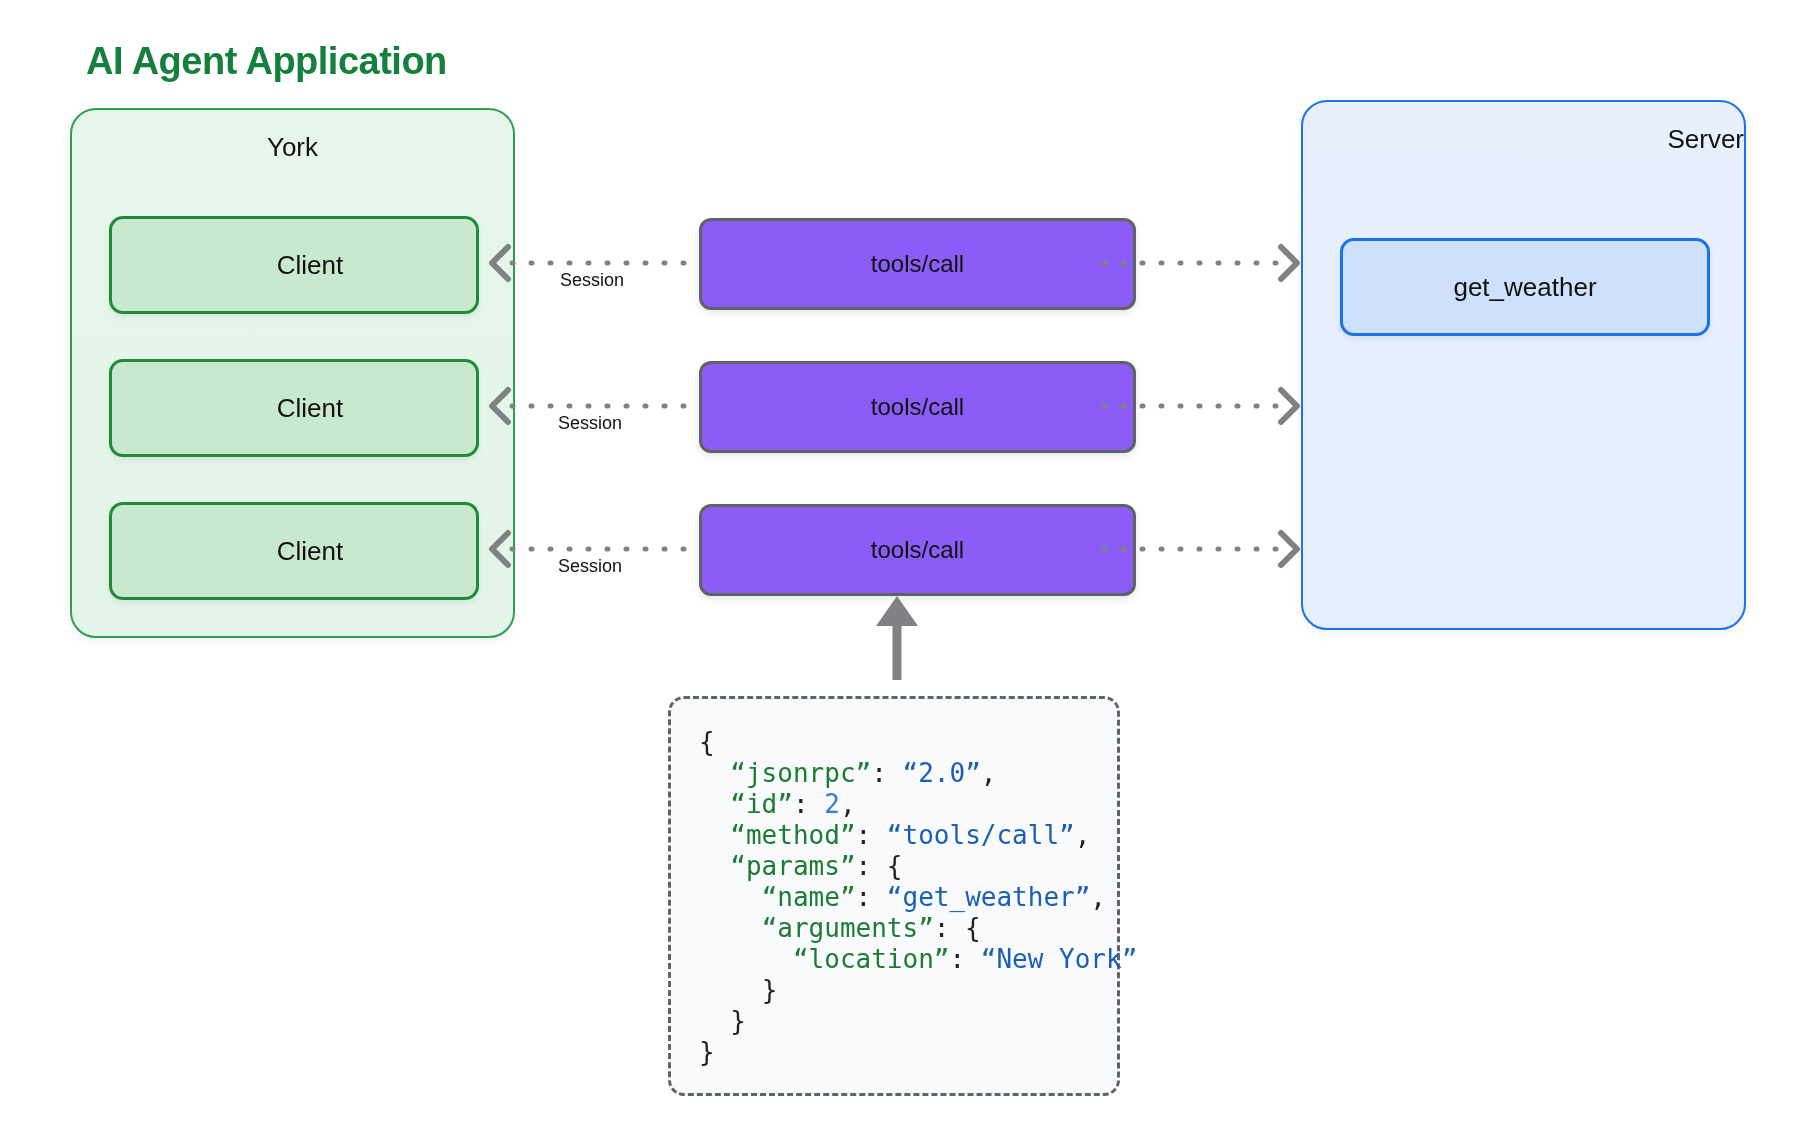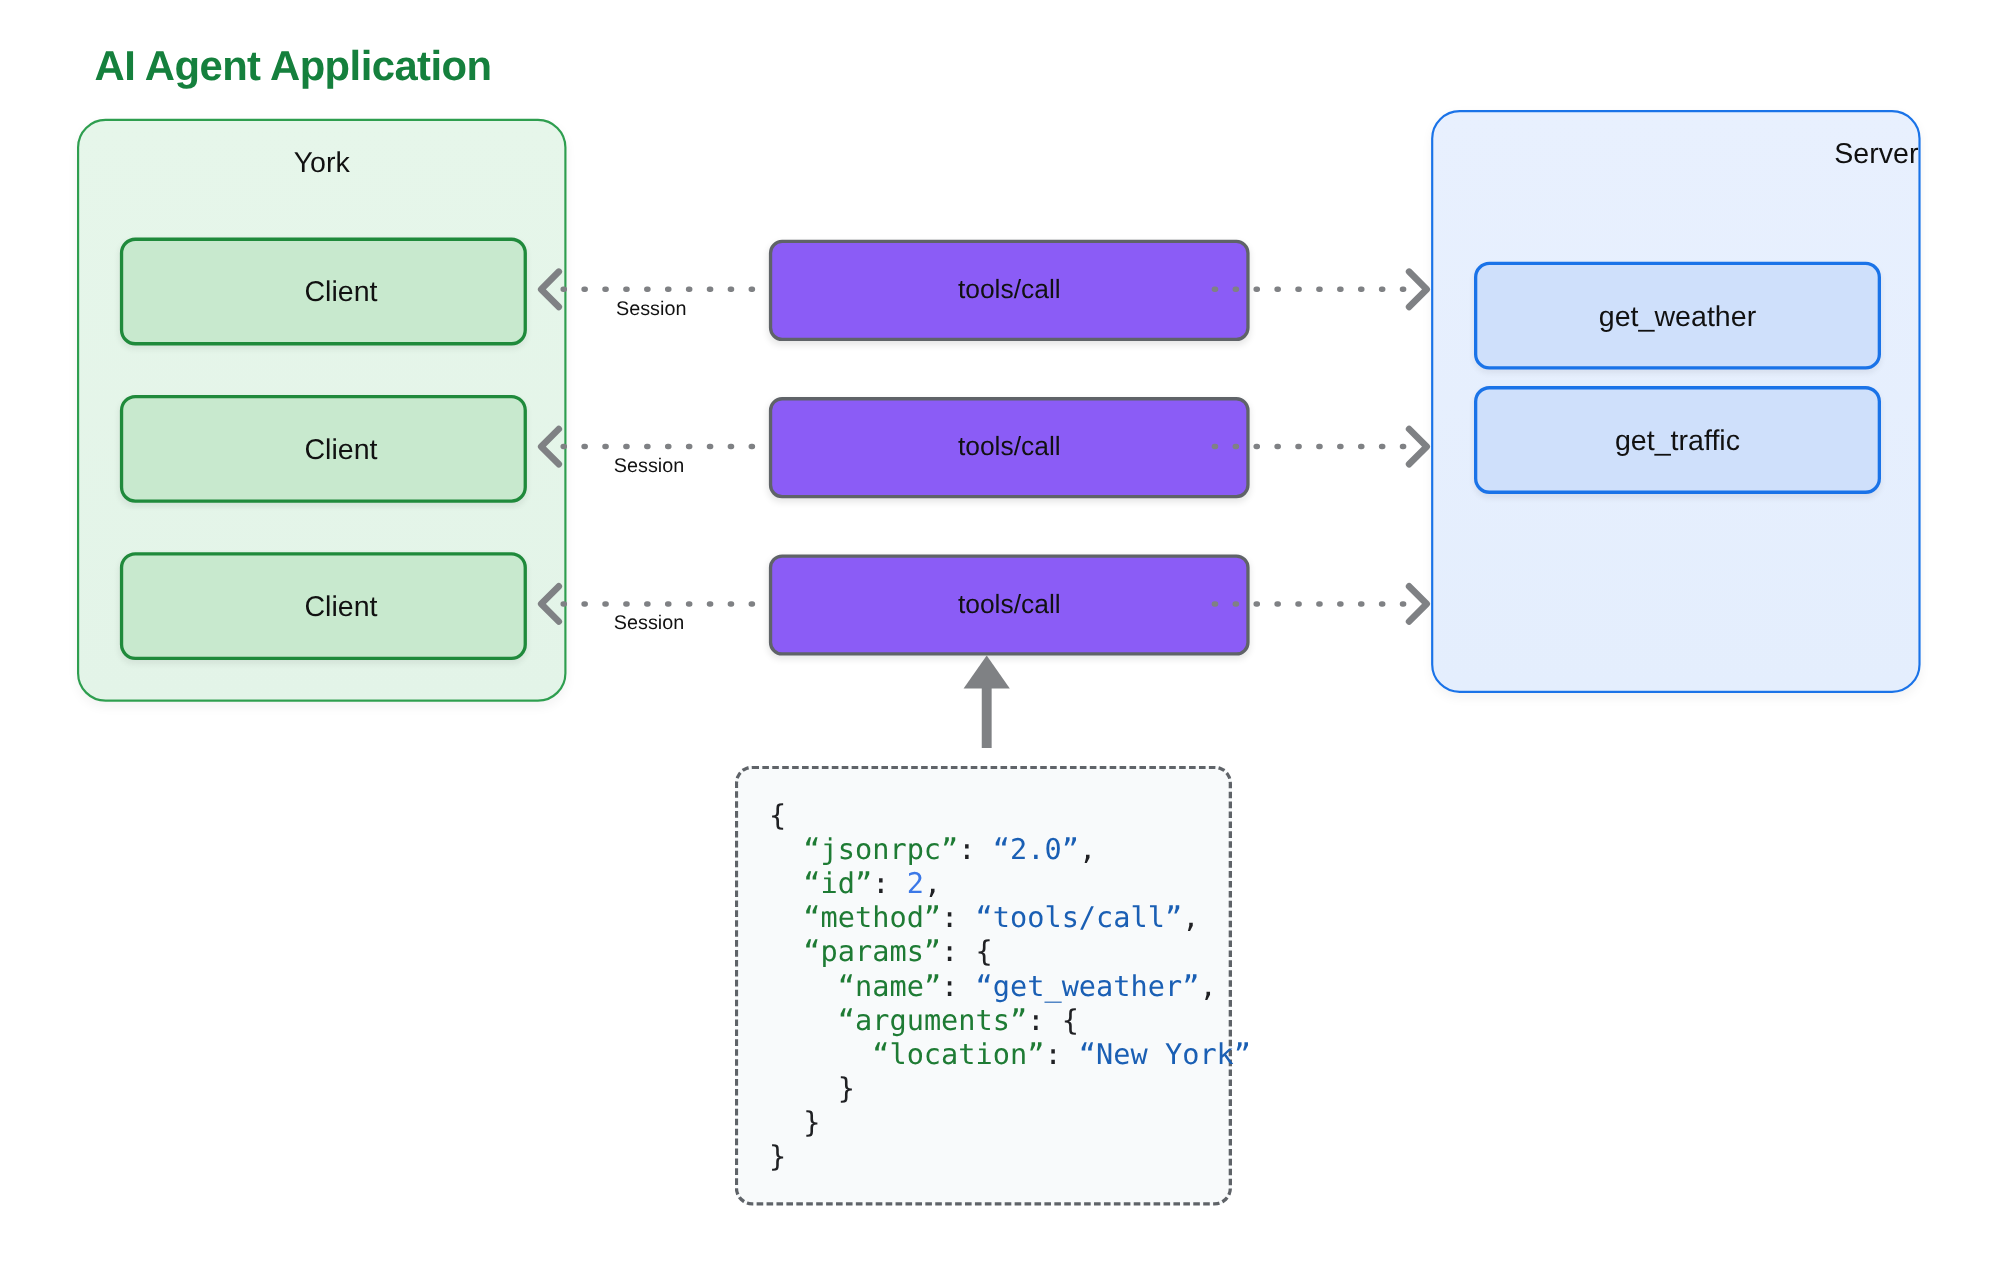--- a/index.html
+++ b/index.html
@@ -193,23 +193,20 @@
   </div>
   <div class="client-box" id="client-3">
     <span>Client</span>
   </div>
 </div>
 
 <div id="server-panel">
   <div id="server-label">Server</div>
   <div class="tool-box" id="tool-1">
     <span>get_weather</span>
-  </div>
-  <div class="tool-box" id="tool-2">
-    <span>get_traffic</span>
   </div>
 </div>
 
 <div class="toolscall-box" id="toolscall-1">
   <span>tools/call</span>
 </div>
 <div class="toolscall-box" id="toolscall-2">
   <span>tools/call</span>
 </div>
 <div class="toolscall-box" id="toolscall-3">

